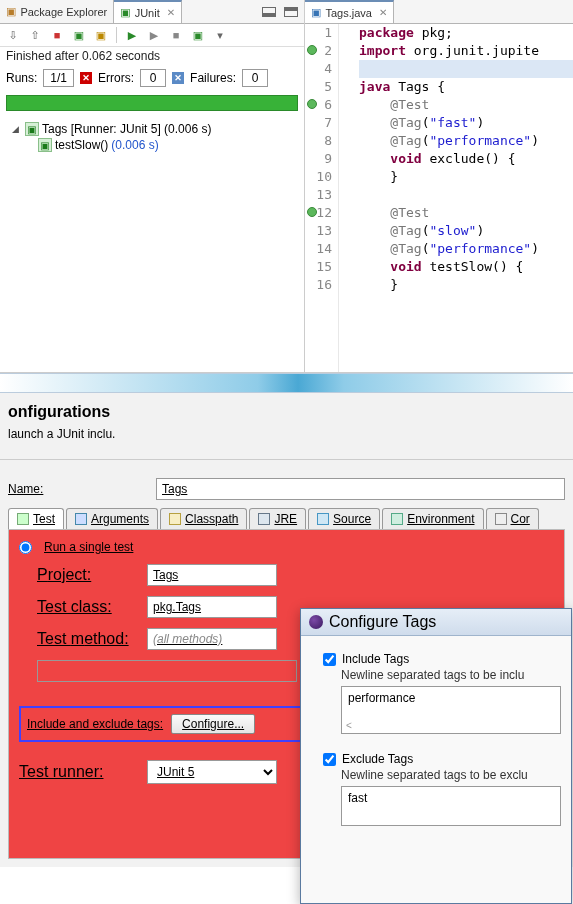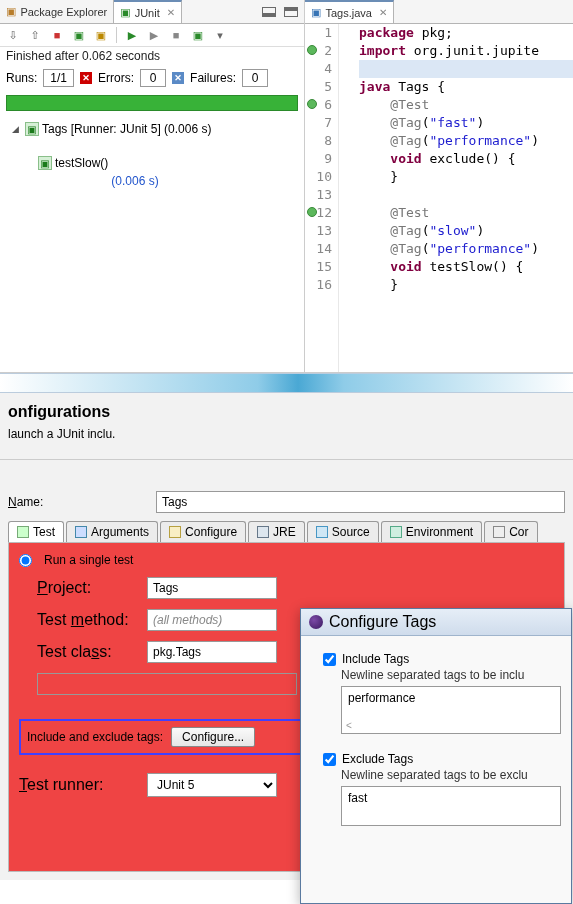--- a/index.html
+++ b/index.html
@@ -128,21 +128,21 @@
   display:flex; align-items:center; gap:3px; padding: 1px 0;
 }
 .tree-row.indent1 { padding-left: 8px; }
 .tree-row.indent2 { padding-left: 34px; }
 .tree-caret { font-size:9px; color:#555; width:10px; }
 .test-ok {
   width:14px; height:14px; display:inline-flex; align-items:center; justify-content:center;
   font-size:10px; color:#1a7a1a; background:#d6f0d6; border:1px solid #8abf8a;
 }
 .tree-text {}
-.link-text { color:#2255cc;margin-top:36px; }
+.link-text { color:#2255cc; }
 
 
 .editor-panel {
   flex:1;
   display:flex;
   flex-direction:column;
   background:#fff;
 }
 .editor-tab-bar {
   display:flex; align-items:center; height:24px;
@@ -196,21 +196,22 @@
   font-weight: bold;
   padding: 0 8px 6px;
 }
 .config-subtitle {
   font-size: 12px;
   padding: 0 8px 18px;
 }
 .config-body {
   background:#f2f2f2;
   border-top:1px solid #ccc;
-  padding: 31px 8px 8px;
+  padding: 18px 8px 8px;
+  text-decoration: underline;
 }
 .row {
   display:flex;
   align-items:center;
   gap:8px;
   margin-bottom:8px;
 }
 .field-label {
   font-size:12px;
   min-width: 140px;
@@ -461,21 +462,21 @@
       <div class="itab active">
           <span class="itab-icon"></span>
           <span>Test</span>
         </div>
       <div class="itab">
           <span class="itab-icon args"></span>
           <span>Arguments</span>
         </div>
       <div class="itab">
           <span class="itab-icon cp"></span>
-          <span>Configure</span>
+          <span>Classpath</span>
         </div>
       <div class="itab">
           <span class="itab-icon jre"></span>
           <span>JRE</span>
         </div>
       <div class="itab">
           <span class="itab-icon src"></span>
           <span>Source</span>
         </div>
       <div class="itab">
@@ -491,26 +492,26 @@
     <div class="test-form">
       <div class="radio-row">
         <input type="radio" checked="" style="">
         <span>Run a single test</span>
       </div>
       <div class="form-row">
         <span class="lbl"><span class="u">P</span>roject:</span>
         <input class="txt" value="Tags" style="">
       </div>
       <div class="form-row">
+        <span class="lbl">Test cla<span class="u">s</span>s:</span>
+        <input class="txt" value="pkg.Tags" style="">
+      </div>
+      <div class="form-row">
         <span class="lbl">Test <span class="u">m</span>ethod:</span>
         <span class="txt placeholder">(all methods)</span>
-      </div>
-      <div class="form-row">
-        <span class="lbl">Test cla<span class="u">s</span>s:</span>
-        <input class="txt" value="pkg.Tags" style="">
       </div>
 
       <div class="wide-empty"></div>
 
       <div class="highlighted">
         <span>Include and exclude tags:</span>
         <button class="btn">Configure...</button>
       </div>
 
       <div class="form-row" style="margin-top:6px">

